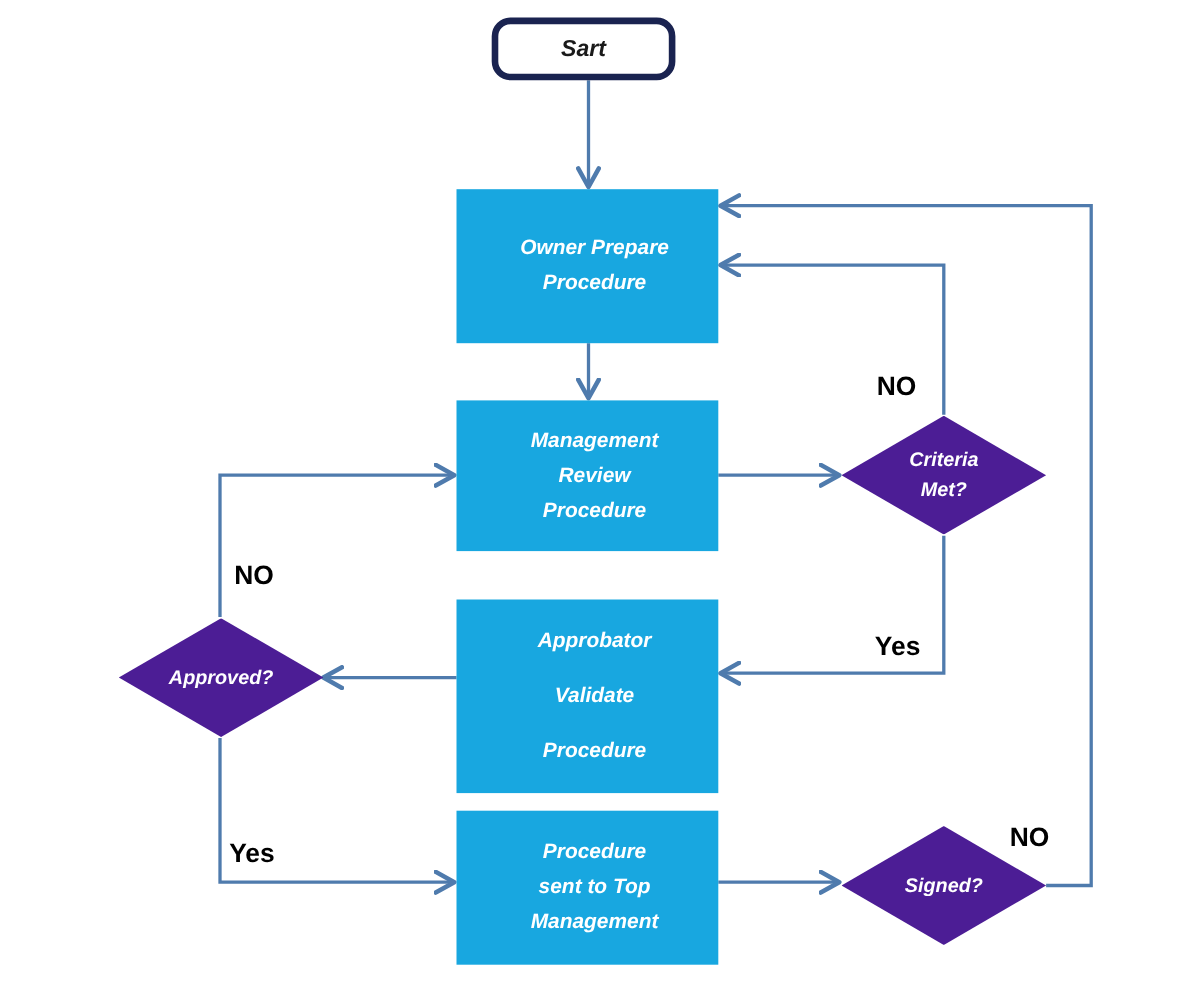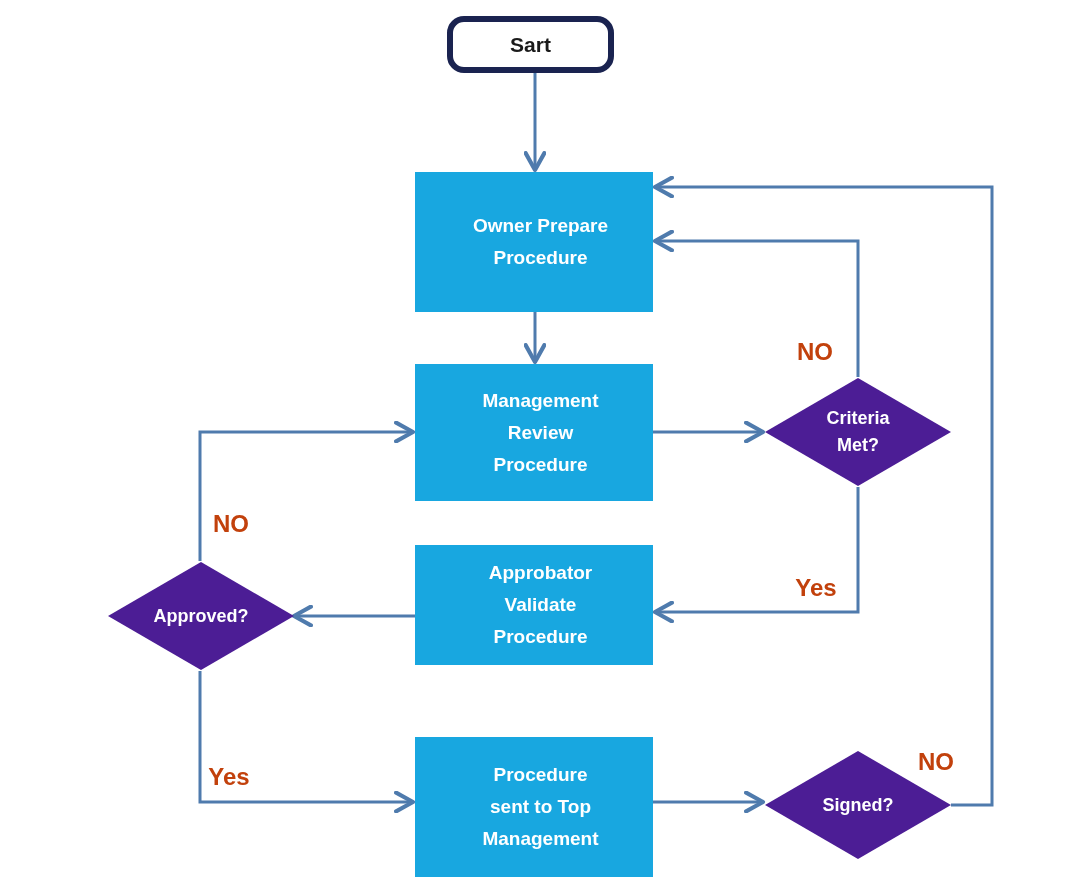--- a/index.html
+++ b/index.html
@@ -24,20 +24,21 @@
   }
   .node {
     position: absolute;
     display: flex;
     flex-direction: column;
     align-items: center;
     justify-content: center;
     text-align: center;
     z-index: 2;
     box-sizing: border-box;
+    font-style: italic;
   }
   .terminator {
     left: 447px; top: 16px;
     width: 167px; height: 57px;
     background: #ffffff;
     border: 6px solid #1a2350;
     border-radius: 17px;
     color: #1a1a1a;
     font-size: 21px;
     font-weight: bold;
@@ -45,37 +46,37 @@
   .process {
     width: 238px;
     background: #18a7e0;
     color: #ffffff;
     font-size: 19px;
     font-weight: bold;
   }
   .process .line { line-height: 32px; margin-left: 13px; }
   .proc-owner      { left: 415px; top: 172px; height: 140px; }
   .proc-controller { left: 415px; top: 364px; height: 137px; }
-  .proc-approbator { left: 415px; top: 545px; height: 120px; }
+  .proc-approbator { left: 415px; top: 545px; height: 176px; gap: 18px; }
   .proc-topmgmt    { left: 415px; top: 737px; height: 140px; }
   .decision {
     background: #4c1d95;
     color: #ffffff;
     font-size: 18px;
     font-weight: bold;
     clip-path: polygon(50% 0, 100% 50%, 50% 100%, 0 50%);
   }
   .decision .line { line-height: 27px; }
   .dec-criteria { left: 765px; top: 378px; width: 186px; height: 108px; }
   .dec-approved { left: 108px; top: 562px; width: 186px; height: 108px; }
   .dec-signed   { left: 765px; top: 751px; width: 186px; height: 108px; }
   .edge-label {
     position: absolute;
     z-index: 3;
-    color: #c2410c;
+    color: #000000;
     font-size: 24px;
     font-weight: bold;
     transform: translate(-50%, -50%);
     white-space: nowrap;
   }
   .lbl-criteria-no  { left: 815px; top: 352px; }
   .lbl-criteria-yes { left: 816px; top: 588px; }
   .lbl-approved-no  { left: 231px; top: 524px; }
   .lbl-approved-yes { left: 229px; top: 777px; }
   .lbl-signed-no    { left: 936px; top: 762px; }

